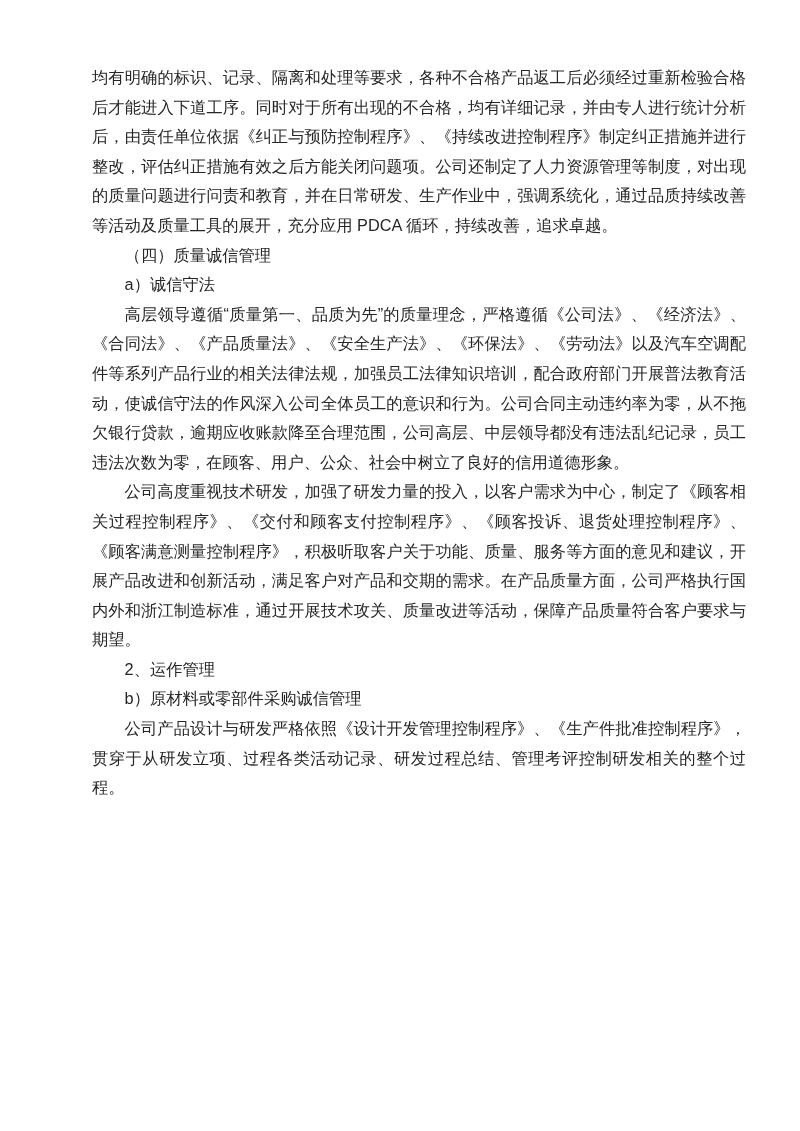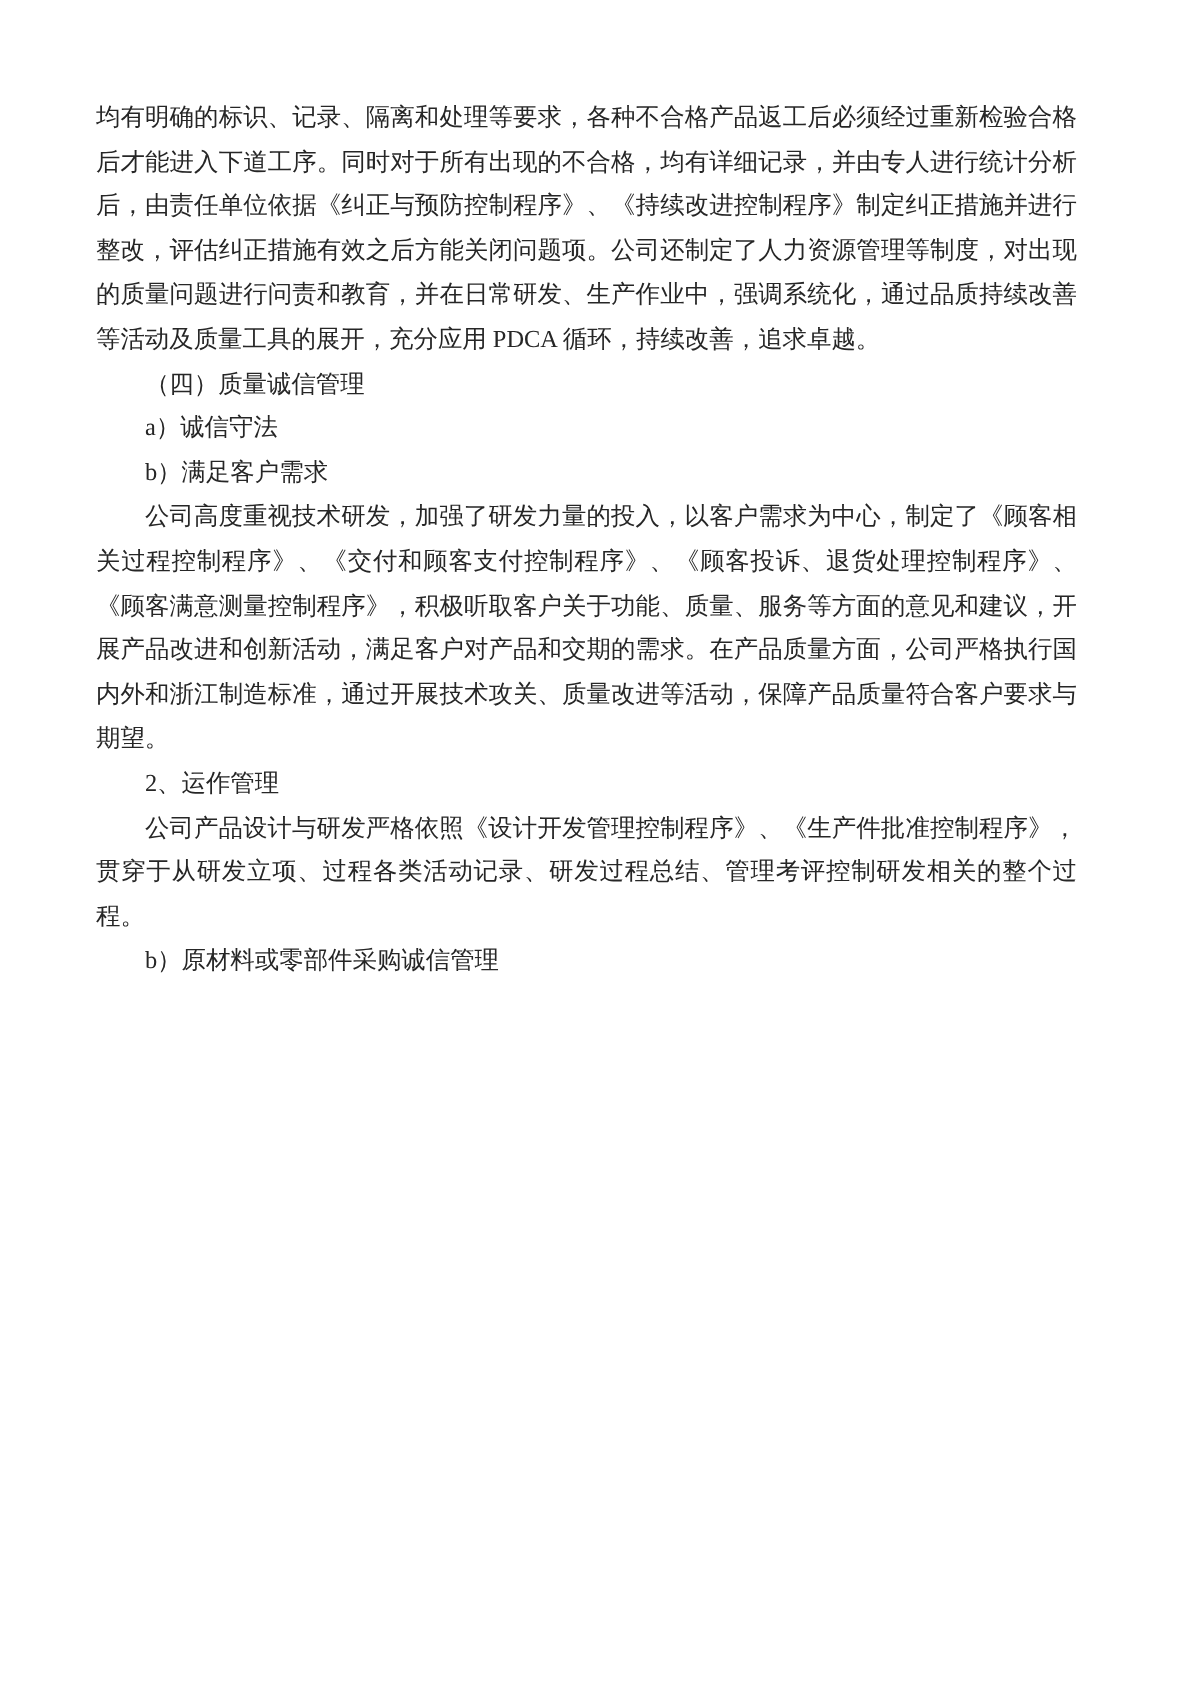--- a/index.html
+++ b/index.html
@@ -10,23 +10,22 @@
   body {
     width: 800px;
     height: 1131px;
     font-family: "Liberation Sans", sans-serif;
   }
   .page {
     box-sizing: border-box;
     width: 800px;
     height: 1131px;
     background: #ffffff;
-    padding: 63px 78px 0 64px;
+    padding: 63px 78px 0 92px;
     overflow: hidden;
-    font-family: Liberation Serif, serif;
   }
   .doc-body {
     width: 654px;
   }
   p.doc-par {
     margin: 0;
     padding: 0;
     font-size: 16.3px;
     line-height: 29.6px;
     color: #262626;
@@ -42,19 +41,19 @@
   }
 </style>
 </head>
 <body>
 
 <div class="page">
   <div class="doc-body" id="doc-body">
       <p class="doc-par no-indent">均有明确的标识、记录、隔离和处理等要求，各种不合格产品返工后必须经过重新检验合格后才能进入下道工序。同时对于所有出现的不合格，均有详细记录，并由专人进行统计分析后，由责任单位依据《纠正与预防控制程序》、《持续改进控制程序》制定纠正措施并进行整改，评估纠正措施有效之后方能关闭问题项。公司还制定了人力资源管理等制度，对出现的质量问题进行问责和教育，并在日常研发、生产作业中，强调系统化，通过品质持续改善等活动及质量工具的展开，充分应用 PDCA 循环，持续改善，追求卓越。</p>
       <p class="doc-par indent">（四）质量诚信管理</p>
       <p class="doc-par indent">a）诚信守法</p>
-      <p class="doc-par indent">b）满足客户需求</p>
+      <p class="doc-par indent">高层领导遵循“质量第一、品质为先”的质量理念，严格遵循《公司法》、《经济法》、《合同法》、《产品质量法》、《安全生产法》、《环保法》、《劳动法》以及汽车空调配件等系列产品行业的相关法律法规，加强员工法律知识培训，配合政府部门开展普法教育活动，使诚信守法的作风深入公司全体员工的意识和行为。公司合同主动违约率为零，从不拖欠银行贷款，逾期应收账款降至合理范围，公司高层、中层领导都没有违法乱纪记录，员工违法次数为零，在顾客、用户、公众、社会中树立了良好的信用道德形象。</p>
       <p class="doc-par indent">公司高度重视技术研发，加强了研发力量的投入，以客户需求为中心，制定了《顾客相关过程控制程序》、《交付和顾客支付控制程序》、《顾客投诉、退货处理控制程序》、《顾客满意测量控制程序》，积极听取客户关于功能、质量、服务等方面的意见和建议，开展产品改进和创新活动，满足客户对产品和交期的需求。在产品质量方面，公司严格执行国内外和浙江制造标准，通过开展技术攻关、质量改进等活动，保障产品质量符合客户要求与期望。</p>
       <p class="doc-par indent">2、运作管理</p>
+      <p class="doc-par indent">b）原材料或零部件采购诚信管理</p>
       <p class="doc-par indent">公司产品设计与研发严格依照《设计开发管理控制程序》、《生产件批准控制程序》，贯穿于从研发立项、过程各类活动记录、研发过程总结、管理考评控制研发相关的整个过程。</p>
-      <p class="doc-par indent">b）原材料或零部件采购诚信管理</p>
     </div>
 </div>
 
 </body></html>

